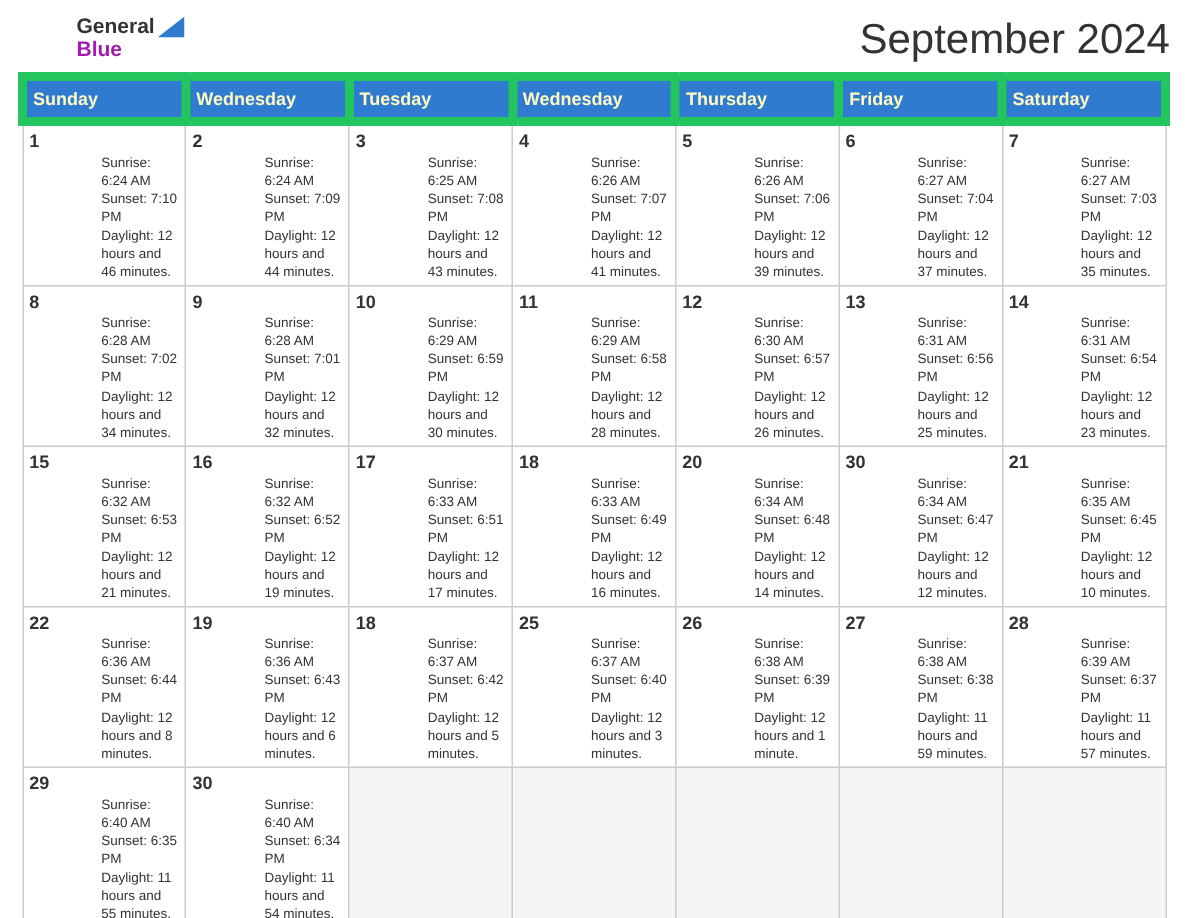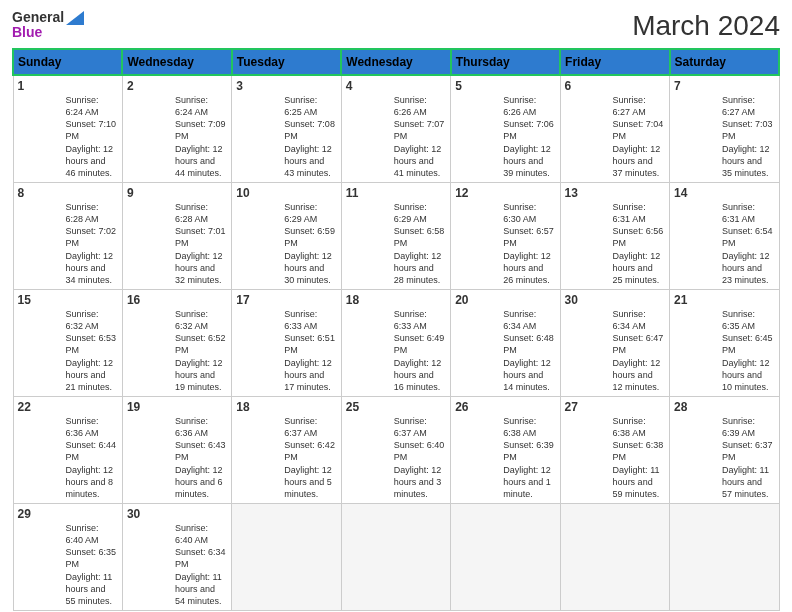--- a/index.html
+++ b/index.html
@@ -12,20 +12,21 @@
     }
     .container {
       width: 792px;
       padding: 10px 12px;
     }
     .header-row {
       display: flex;
       align-items: flex-start;
       justify-content: space-between;
       margin-bottom: 6px;
+      margin-left: 39px;
     }
     .logo {
       display: flex;
       align-items: center;
       gap: 2px;
     }
     .title-area {
       text-align: right;
     }
     .month-title {
@@ -37,26 +38,26 @@
       font-size: 13px;
       color: #555;
     }
     .calendar {
       width: 100%;
       border-collapse: collapse;
       table-layout: fixed;
     }
     .calendar th {
       background-color: #2e7bcf;
-      color: #000000;
+      color: #fef9c3;
       font-size: 12px;
       font-weight: bold;
       padding: 5px 4px;
       text-align: left;
-      border: 2px solid #22c55e;
+      border: 6px solid #22c55e;
     }
     .calendar td {
       border: 1px solid #ccc;
       vertical-align: top;
       padding: 3px 4px;
       font-size: 9.5px;
       color: #333;
       height: 78px;
       background: #fff;
     }
@@ -86,21 +87,21 @@
     <div style="display:flex;align-items:center">
       <span style="font-size:14px;font-weight:bold;color:#333">General</span>
       <svg width="18" height="14" viewBox="0 0 18 14" style="margin-left:2px">
         <polygon points="0,14 18,14 18,0" fill="#2e7bcf"></polygon>
       </svg>
     </div>
     <span style="font-size:14px;font-weight:bold;color:#a21caf">Blue</span>
   </div>
 </div>
     <div class="title-area">
-      <div class="month-title">March 2024</div>
+      <div class="month-title">September 2024</div>
     </div>
   </div>
 
   <table class="calendar">
     <thead>
       <tr>
         <th>Sunday</th>
         <th>Wednesday</th>
         <th>Tuesday</th>
         <th>Wednesday</th>

